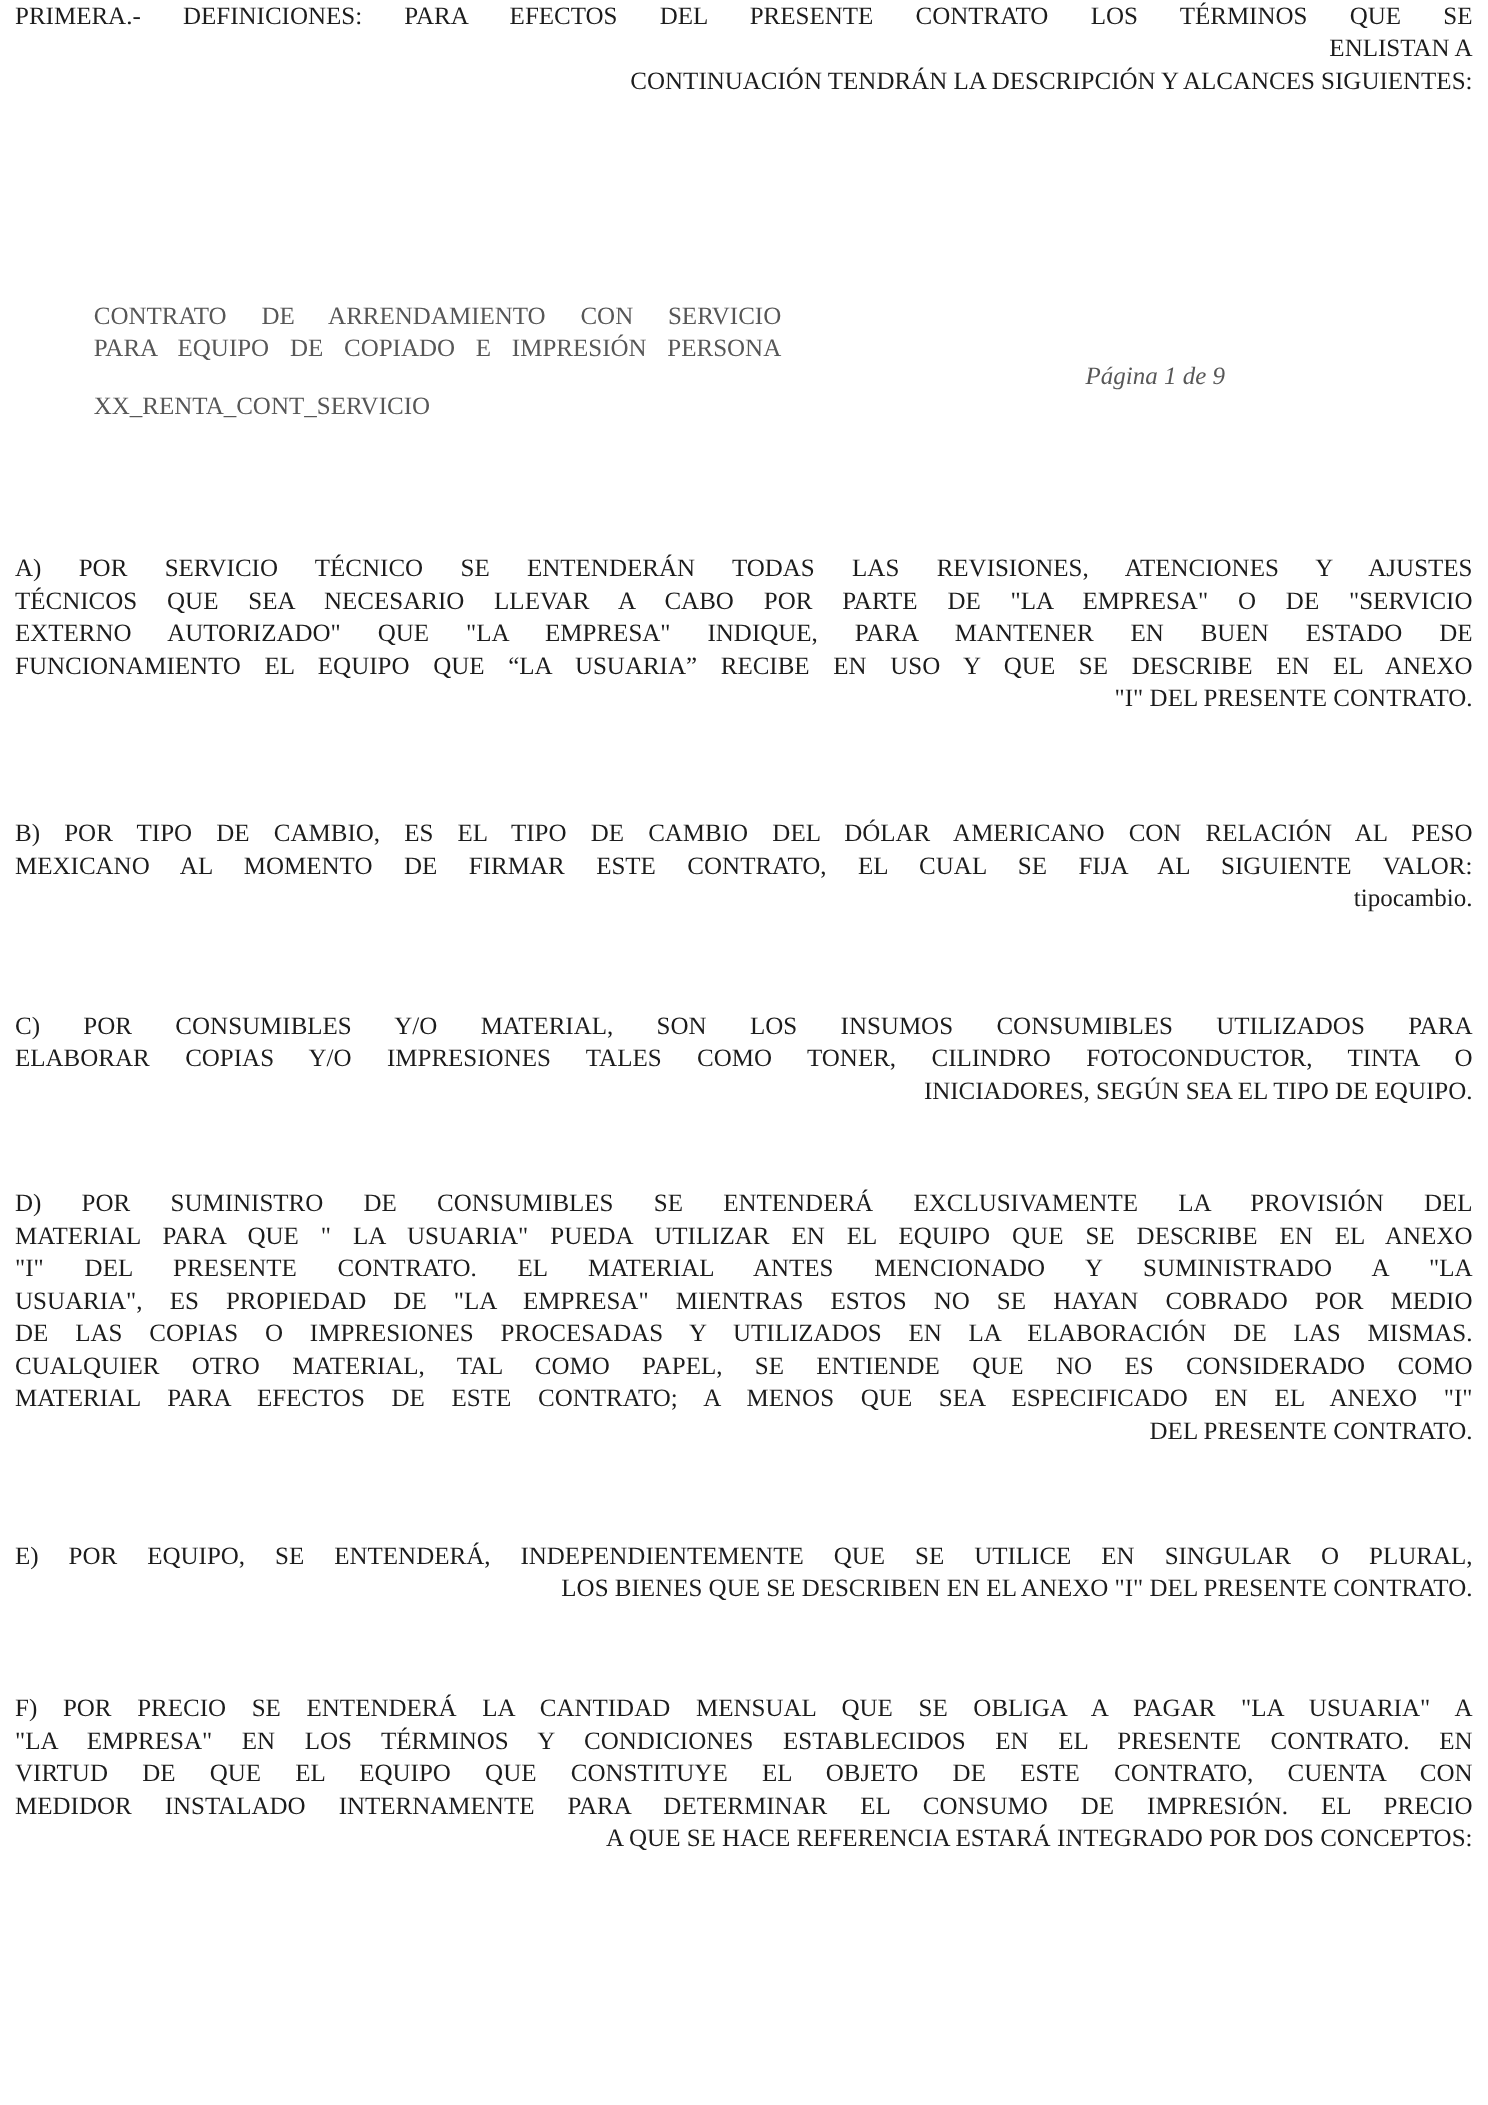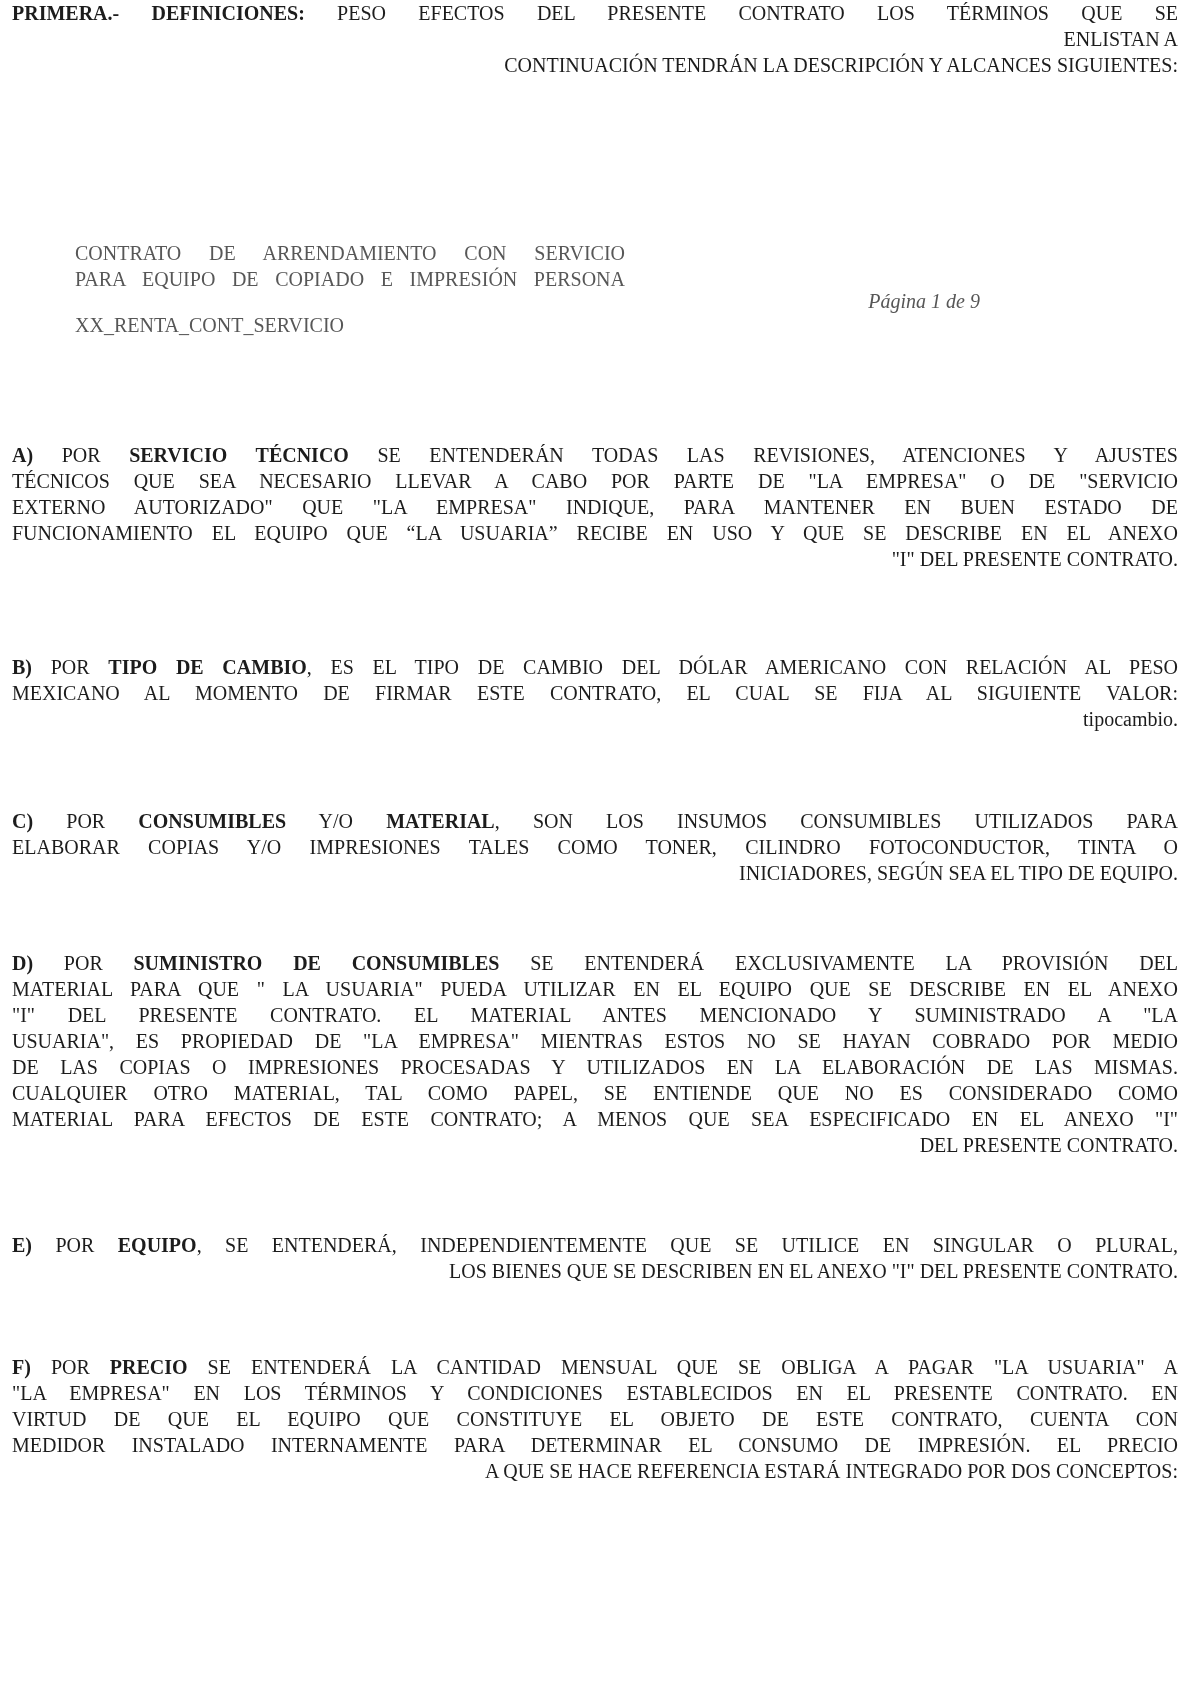--- a/index.html
+++ b/index.html
@@ -16,21 +16,21 @@
     background: var(--page-bg);
     color: var(--body-text);
     font-family: "Liberation Serif", "DejaVu Serif", serif;
     font-size: 20px;
     line-height: 26px;
     padding: 0 12px;
     overflow: hidden;
   }
   .line { text-align: right; }
   .line.j { text-align: justify; text-align-last: justify; }
-  .b { font-weight: bold; }
+  .b { font-weight: normal; }
 
   .intro { margin-top: 0; }
 
   .title-block {
     margin-top: 162px;
     margin-left: 63px;
     width: 550px;
     color: var(--muted-text);
   }
 
@@ -54,21 +54,21 @@
   .sec-d { margin-top: 64px; }
   .sec-e { margin-top: 74px; }
   .sec-f { margin-top: 70px; }
 </style>
 </head>
 <body>
 
 <div class="page">
 
   <div class="intro">
-      <div class="line j"><span class="b">PRIMERA.- DEFINICIONES:</span><span> PESO EFECTOS DEL PRESENTE CONTRATO LOS TÉRMINOS QUE SE</span></div>
+      <div class="line j"><span class="b">PRIMERA.- DEFINICIONES:</span><span> PARA EFECTOS DEL PRESENTE CONTRATO LOS TÉRMINOS QUE SE</span></div>
       <div class="line"><span>ENLISTAN A</span></div>
       <div class="line"><span>CONTINUACIÓN TENDRÁN LA DESCRIPCIÓN Y ALCANCES SIGUIENTES:</span></div>
     </div>
 
   <div class="title-block">
       <div class="line j"><span>CONTRATO DE ARRENDAMIENTO CON SERVICIO</span></div>
       <div class="line j"><span>PARA EQUIPO DE COPIADO E IMPRESIÓN PERSONA</span></div>
     </div>
 
   <div class="page-indicator">

